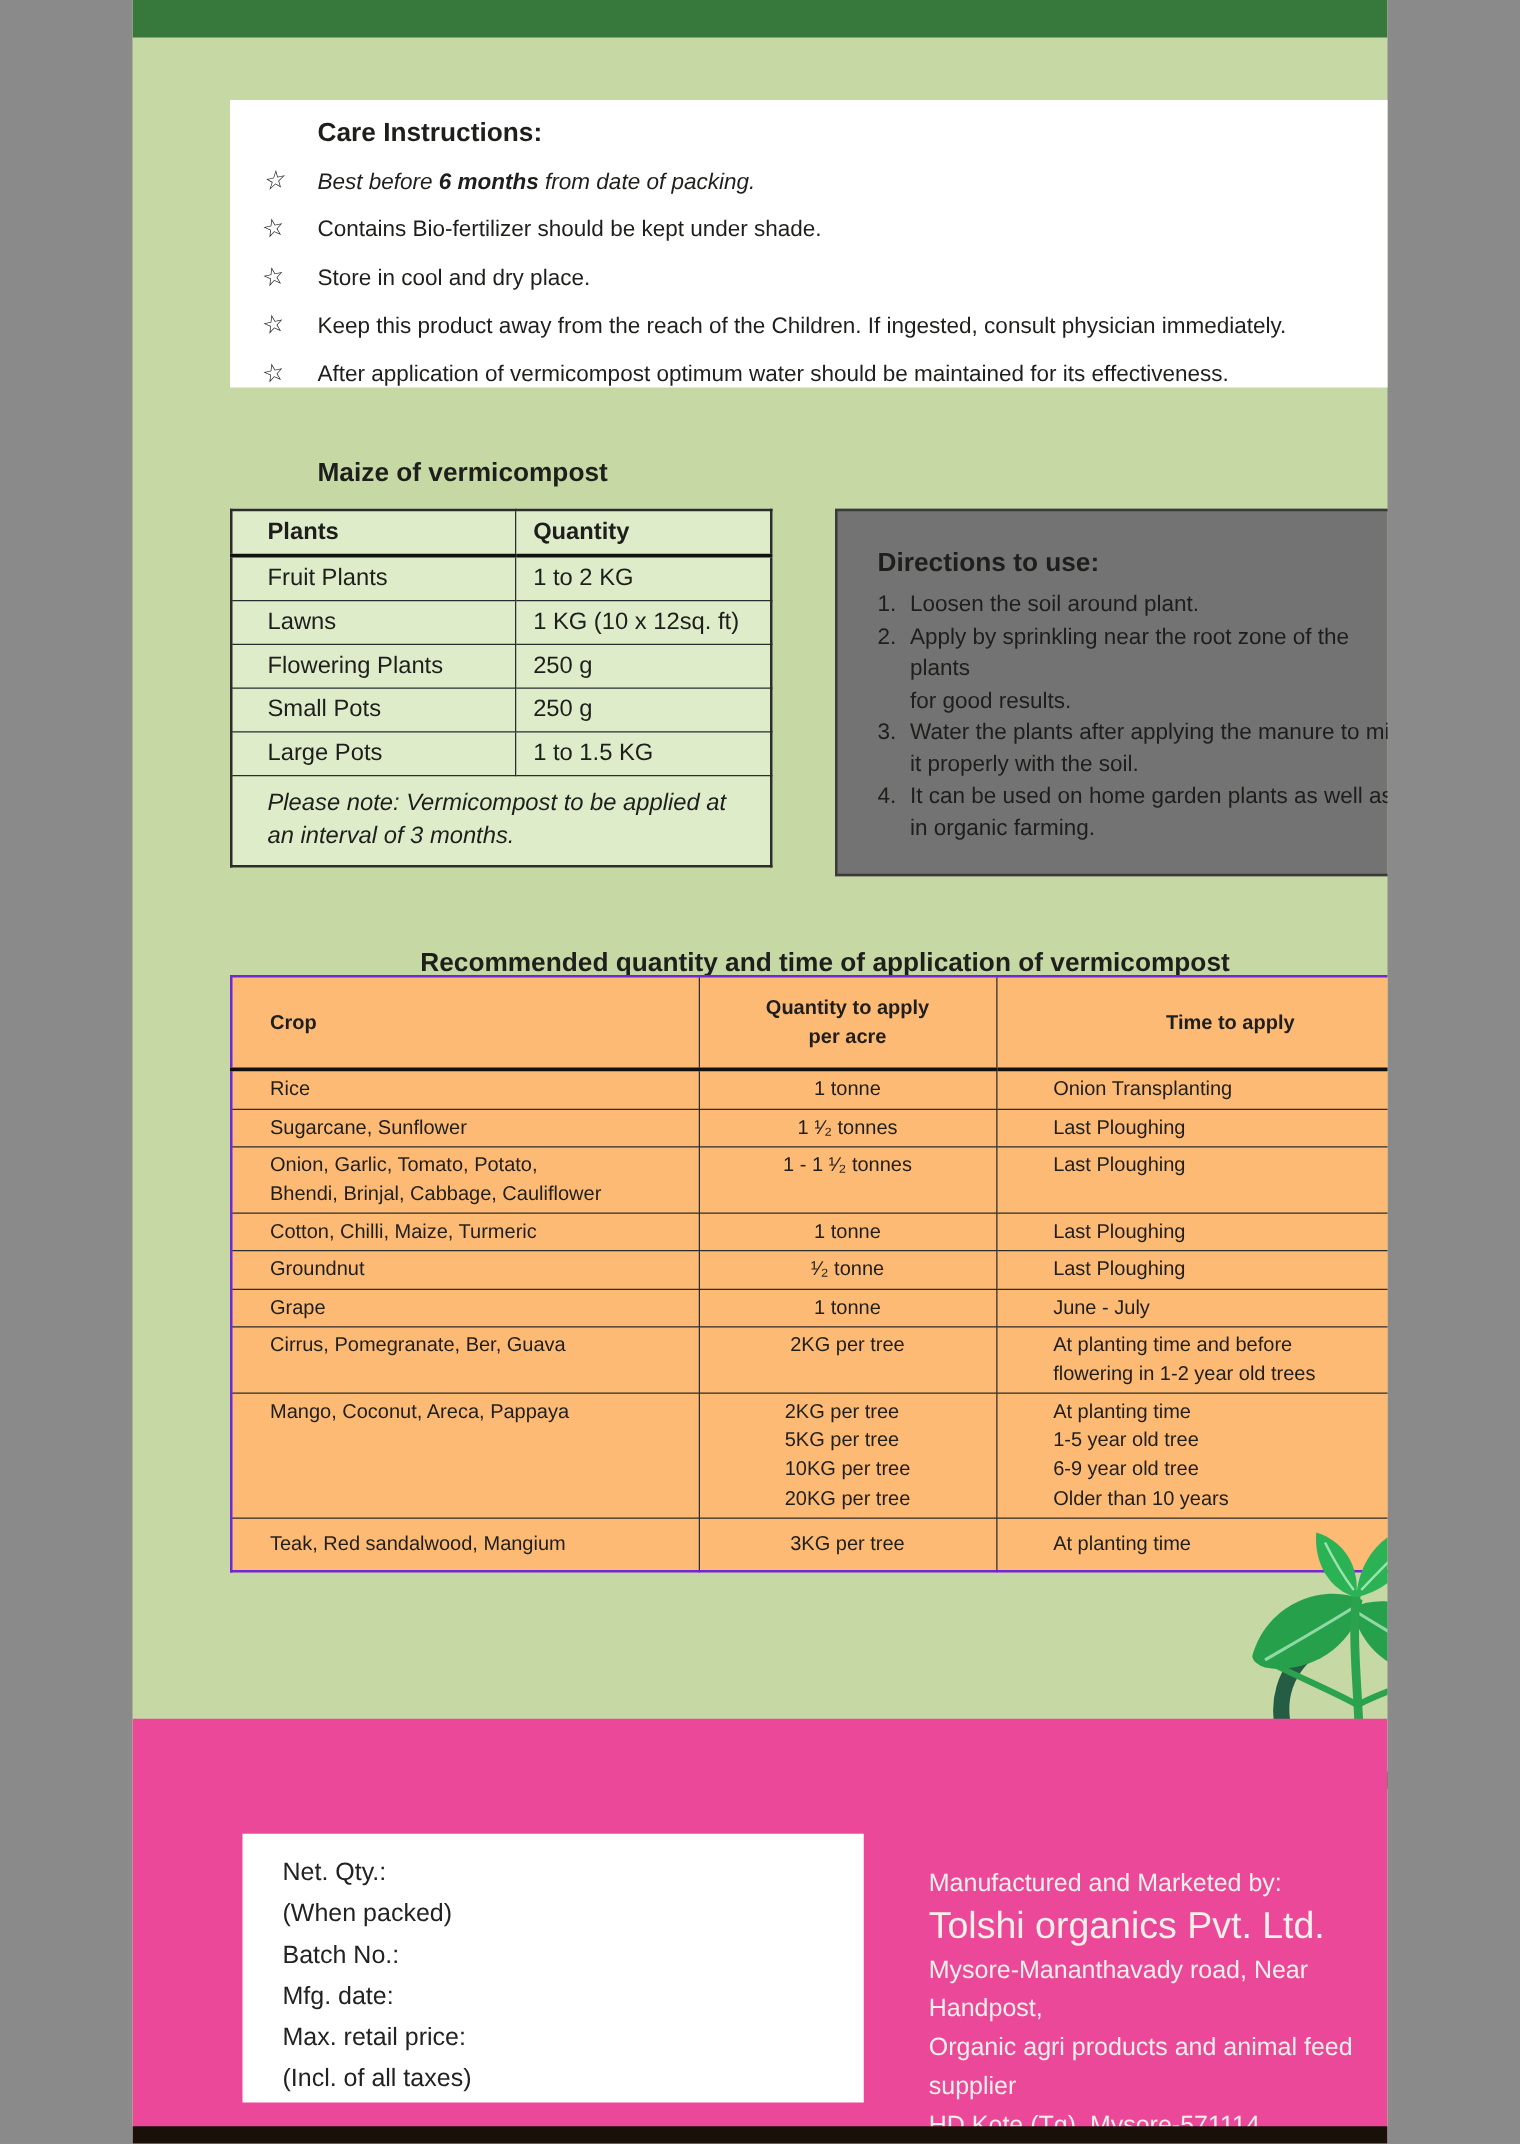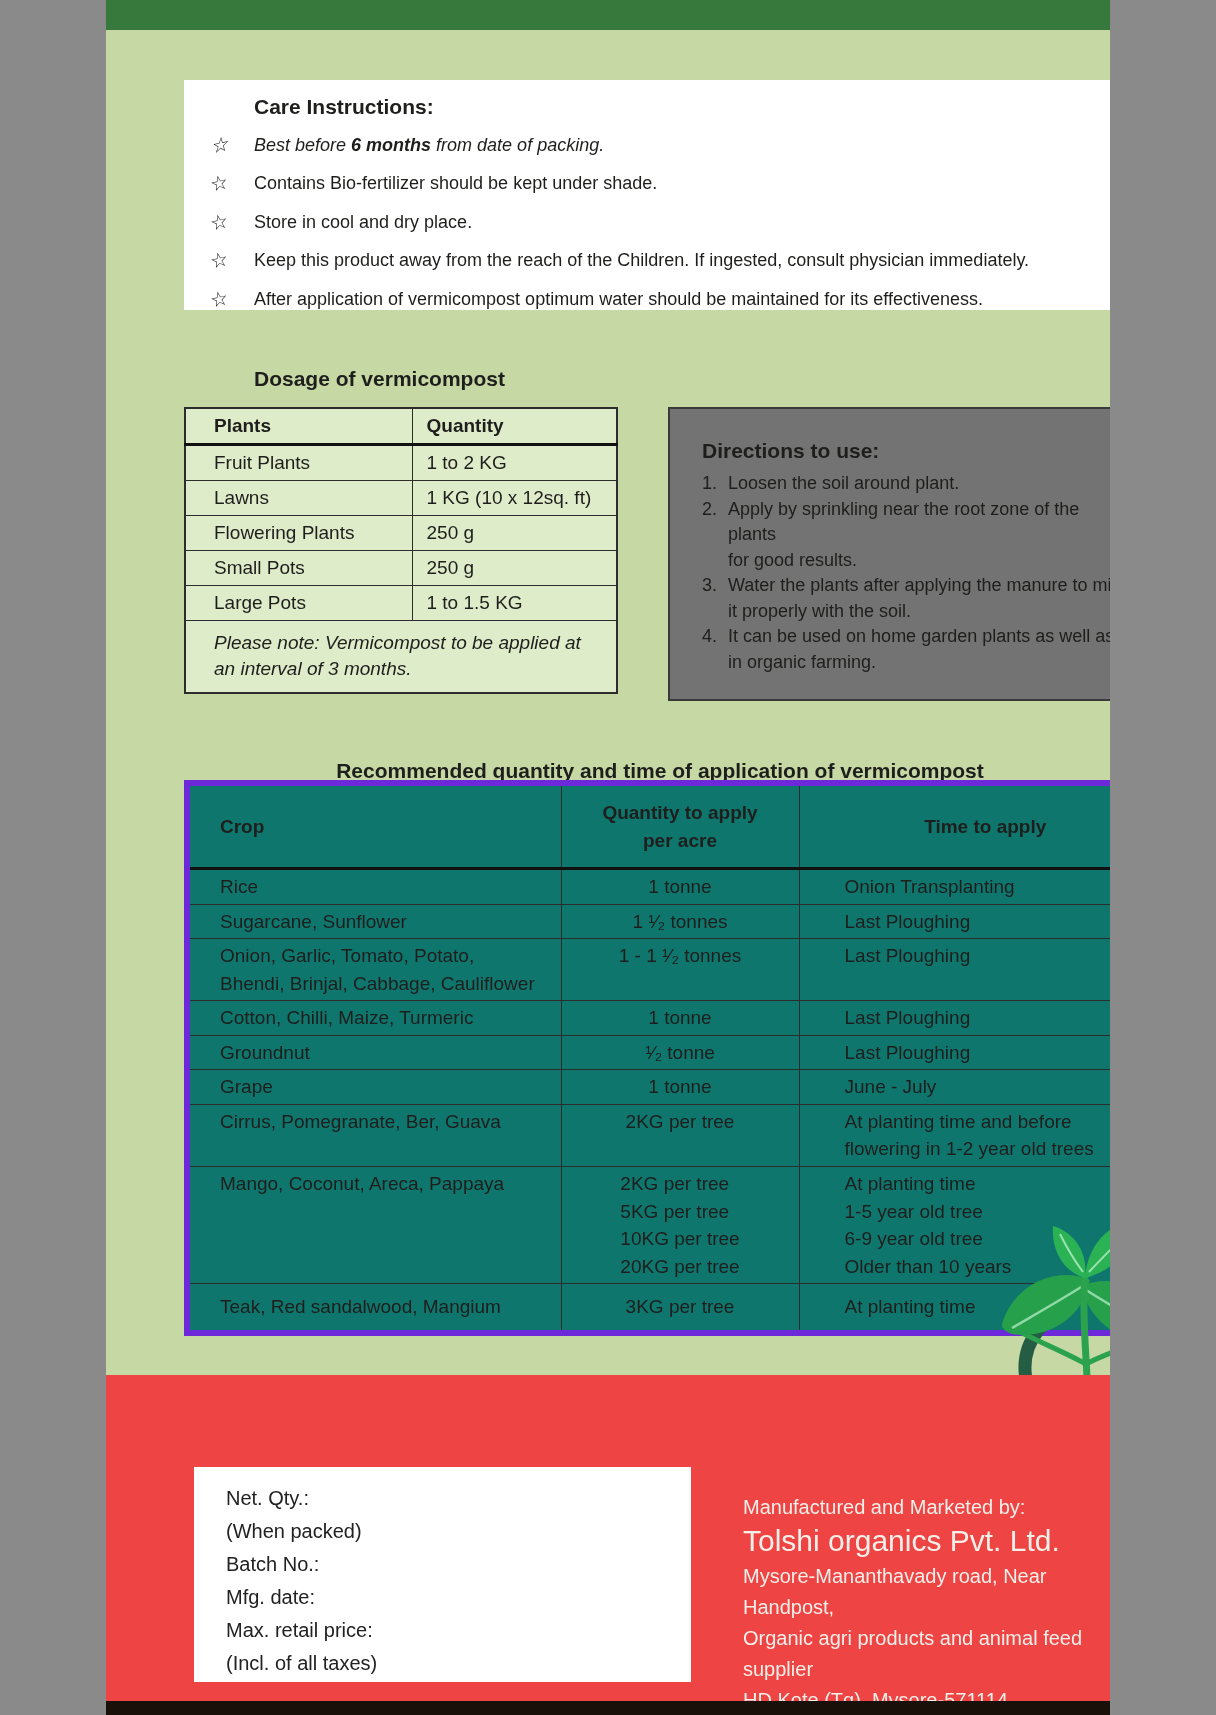--- a/index.html
+++ b/index.html
@@ -47,42 +47,42 @@
   .dir-item .num{flex:none;width:26px;}
   .dir-item .txt{white-space:pre-line;}
 
   
   .app-heading{
     position:absolute;left:78px;top:742px;width:952px;text-align:center;
     font-size:21px;font-weight:bold;
   }
   .app-table{
     position:absolute;left:78px;top:780px;width:952px;
-    border-collapse:collapse;background:#0f766e;font-size:19px;table-layout:fixed;
-    border:6px solid #6d28d9;
+    border-collapse:collapse;background:#fdba74;font-size:16px;table-layout:fixed;
+    border:2px solid #6d28d9;
   }
   .app-table th,.app-table td{border:1.4px solid #2c2c2c;line-height:1.45;}
   .app-table th{
     font-weight:bold;padding:13px 8px;vertical-align:middle;white-space:pre-line;
     border-bottom:3px solid #111;
   }
   .app-table th.crop,{text-align:left;}
   .app-table th.crop{text-align:left;padding-left:30px;}
   .app-table th.time{text-align:center;padding-left:45px;}
   .app-table td{padding:3px 8px;vertical-align:top;}
   .app-table td.crop{text-align:left;padding-left:30px;white-space:pre-line;}
   .app-table td.qty{text-align:center;}
   .app-table td.qty .block{display:inline-block;text-align:left;white-space:pre-line;}
   .app-table td.time{text-align:left;padding-left:45px;white-space:pre-line;}
 
   
   .logo{position:absolute;left:878px;top:1166px;width:204px;height:280px;}
 
   
-  .footer{position:absolute;left:0;top:1375px;width:100%;height:340px;background:#ef4444;}
+  .footer{position:absolute;left:0;top:1375px;width:100%;height:340px;background:#ec4899;}
   .footer-strip{position:absolute;left:0;bottom:0;width:100%;height:14px;background:#191109;}
   .net-box{
     position:absolute;left:88px;top:92px;width:497px;height:215px;background:#ffffff;
     box-sizing:border-box;padding:15px 0 0 32px;color:#222;
   }
   .net-box div{font-size:20px;line-height:33px;}
   .mfg{position:absolute;left:637px;top:118px;color:#f3efe9;}
   .mfg .by{font-size:20px;line-height:28px;}
   .mfg .company{font-size:30px;line-height:40px;}
   .mfg .line{font-size:20px;line-height:31px;}
@@ -111,21 +111,21 @@
     <div class="care-item">
       <span class="star">☆</span>
       <p>Keep this product away from the reach of the Children. If ingested, consult physician immediately.</p>
     </div>
     <div class="care-item">
       <span class="star">☆</span>
       <p>After application of vermicompost optimum water should be maintained for its effectiveness.</p>
     </div>
   </section>
 
-  <h2 class="dosage-heading">Dosage of vermicompost</h2>
+  <h2 class="dosage-heading">Maize of vermicompost</h2>
   <table class="dosage-table">
     <colgroup>
         <col style="width:227px">
         <col style="width:205px">
       </colgroup>
     <tbody>
         <tr class="head">
       <td>Plants</td>
       <td class="qty">Quantity</td>
     </tr>

